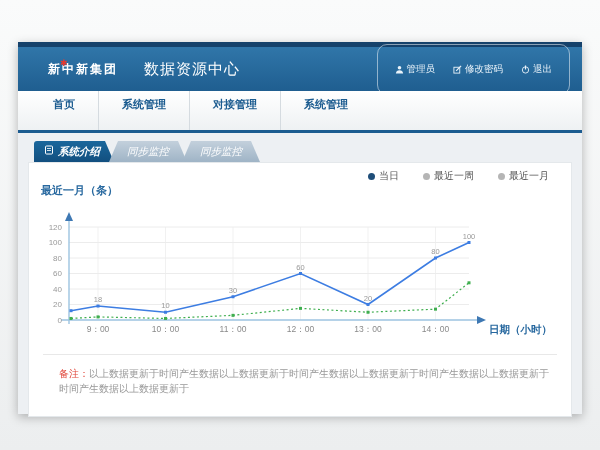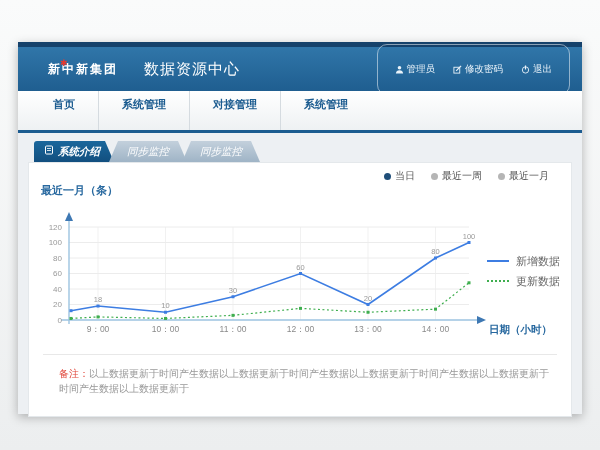--- a/index.html
+++ b/index.html
@@ -35,21 +35,21 @@
   .tabs { height:21px; display:flex; padding-left:6px; }
   .tab { height:21px; line-height:21px; font-size:10.5px; color:#fff; display:flex; align-items:center; gap:4px;
          padding:0 14px 0 10px; cursor:pointer; white-space:nowrap;font-style:italic; }
   .tab.active { background:linear-gradient(180deg,#1a679c,#124f7f); font-weight:bold;
                 clip-path:polygon(0 0, calc(100% - 9px) 0, 100% 100%, 0 100%); border-top-left-radius:3px; }
   .tab.inactive { background:linear-gradient(180deg,#c3d0dc,#9fb4c6); margin-left:-5px;
                   clip-path:polygon(9px 0, calc(100% - 9px) 0, 100% 100%, 0 100%); padding:3px 18px; }
 
   .panel { position:relative; height:255px; background:#fff; border:1px solid #e4e8eb; }
 
-  .filters { position:absolute; top:6px; right:22px; display:flex; gap:16px; font-size:10px; color:#555; }
+  .filters { position:absolute; top:6px; right:22px; display:flex; gap:24px; font-size:10px; color:#555; }
   .filter { display:inline-flex; align-items:center; gap:4px; cursor:pointer; }
   .radio-dot { width:7px; height:7px; border-radius:50%; background:#b5b5b5; display:inline-block; }
   .filter.selected .radio-dot { background:#1f4e79; }
 
   .ylabel { position:absolute; top:20px; left:12px; font-size:11px; font-weight:bold; color:#27689f; }
 
   .chart { position:absolute; top:45px; left:2px; }
   .chart text { font-family:"Liberation Sans", sans-serif; }
 
   .legend { position:absolute; left:458px; top:88px; }
@@ -202,30 +202,20 @@
             <rect x="38.5" y="108.95" width="3" height="3" fill="#3fae4f"></rect>
             <rect x="65.5" y="107.4" width="3" height="3" fill="#3fae4f"></rect>
             <rect x="133" y="108.95" width="3" height="3" fill="#3fae4f"></rect>
             <rect x="200.5" y="105.85" width="3" height="3" fill="#3fae4f"></rect>
             <rect x="268" y="98.875" width="3" height="3" fill="#3fae4f"></rect>
             <rect x="335.5" y="102.75" width="3" height="3" fill="#3fae4f"></rect>
             <rect x="403" y="99.65" width="3" height="3" fill="#3fae4f"></rect>
             <rect x="436.5" y="73.3" width="3" height="3" fill="#3fae4f"></rect>
           </svg>
 
-        <div class="legend">
-          <div class="legend-row">
-            <span class="swatch" style="border-top-color: rgb(61, 125, 226);"></span>
-            <span>新增数据</span>
-          </div>
-          <div class="legend-row">
-            <span class="swatch dotted" style="border-top-color: rgb(63, 174, 79);"></span>
-            <span>更新数据</span>
-          </div>
-        </div>
 
         <div class="divider"></div>
         <div class="note">
           <span class="note-prefix">备注：</span><span>以上数据更新于时间产生数据以上数据更新于时间产生数据以上数据更新于时间产生数据以上数据更新于时间产生数据以上数据更新于</span>
         </div>
       </div>
     </div>
   </div>
 </div>
 

